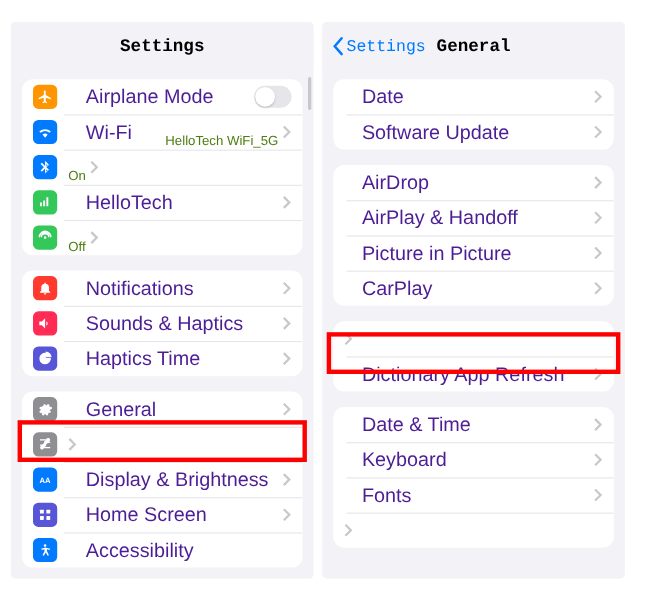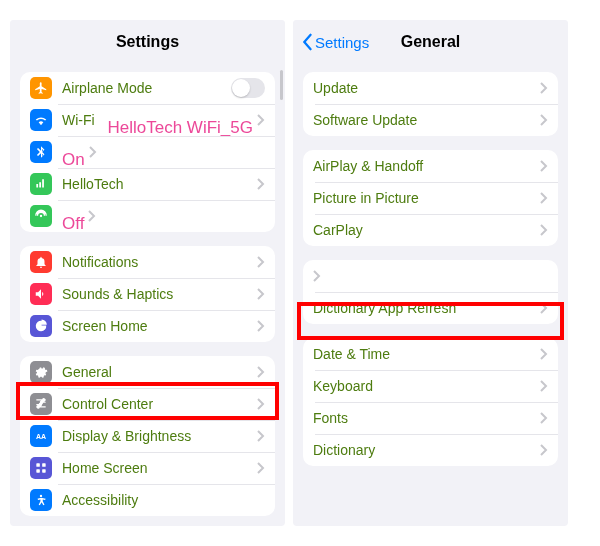--- a/index.html
+++ b/index.html
@@ -2,31 +2,31 @@
 <html><head>
 <meta charset="utf-8">
 <style>
   * { box-sizing: border-box; margin: 0; padding: 0; }
   body { font-family: -apple-system, "Helvetica Neue", Arial, sans-serif; background: #fff; width: 600px; height: 546px; overflow: hidden; }
   .container { display: flex; width: 600px; height: 546px; padding: 20px 10px; gap: 8px; }
   .phone { flex: 1; background: #f2f2f7; border-radius: 4px; overflow: hidden; position: relative; }
   .phone-left { flex: 0 0 275px; }
   .phone-right { flex: 0 0 275px; }
 
-  .header { height: 44px; display: flex; align-items: center; justify-content: center; position: relative; background: #f2f2f7; }
+  .header { height: 44px; display: flex; align-items: center; justify-content: center; position: relative; background: #f2f2f7; font-family: Liberation Mono, monospace; }
   .header-title { font-size: 16px; font-weight: 600; color: #000; }
   .back { position: absolute; left: 8px; display: flex; align-items: center; color: #007aff; font-size: 15px; }
   .back svg { width: 12px; height: 18px; margin-right: 2px; }
 
   .group { margin: 8px 10px 14px 10px; background: #fff; border-radius: 10px; overflow: hidden; }
   .row { display: flex; align-items: center; height: 32px; padding: 0 10px; position: relative; }
   .row + .row::before { content: ""; position: absolute; left: 38px; right: 0; top: 0; height: 1px; background: #e5e5ea; }
   .row.no-icon + .row.no-icon::before { left: 12px; }
-  .row-label { font-size: 14px; color: #4d7c0f; flex: 1; }
-  .row-value { font-size: 17px; color: #ec4899; margin-right: 4px; margin-top: 16px; }
+  .row-label { font-size: 18px; color: #4c1d95; flex: 1; margin-left: 16px; }
+  .row-value { font-size: 12px; color: #4d7c0f; margin-right: 4px; margin-top: 16px; }
   .chev { width: 8px; height: 12px; flex: 0 0 auto; }
   .chev path { stroke: #c7c7cc; stroke-width: 2; fill: none; }
 
   .icon { width: 22px; height: 22px; border-radius: 5px; margin-right: 10px; display: flex; align-items: center; justify-content: center; flex: 0 0 auto; }
   .icon svg { width: 14px; height: 14px; }
 
   .toggle { width: 34px; height: 20px; background: #e5e5ea; border-radius: 10px; position: relative; flex: 0 0 auto; }
   .toggle::after { content: ""; position: absolute; width: 18px; height: 18px; background: #fff; border-radius: 50%; top: 1px; left: 1px; box-shadow: 0 1px 2px rgba(0,0,0,0.2); }
 
   .highlight { position: absolute; border: 4px solid #ff0000; pointer-events: none; }
@@ -123,21 +123,21 @@
         <svg class="chev" viewBox="0 0 8 12">
             <path d="M1 1l5 5-5 5"></path>
           </svg>
       </div>
       <div class="row">
         <div class="icon" style="background:#5856d6">
             <svg viewBox="0 0 24 24">
               <path fill="#fff" d="M13 3a9 9 0 1 0 8 8h-8zm0-2v9h9A9 9 0 0 0 13 1z"></path>
             </svg>
           </div>
-        <div class="row-label">Screen Home</div>
+        <div class="row-label">Haptics Time</div>
         <svg class="chev" viewBox="0 0 8 12">
             <path d="M1 1l5 5-5 5"></path>
           </svg>
       </div>
     </div>
 
     <div class="group">
       <div class="row">
         <div class="icon" style="background:#8e8e93">
             <svg viewBox="0 0 24 24">
@@ -148,21 +148,20 @@
         <svg class="chev" viewBox="0 0 8 12">
             <path d="M1 1l5 5-5 5"></path>
           </svg>
       </div>
       <div class="row">
         <div class="icon" style="background:#8e8e93">
             <svg viewBox="0 0 24 24">
               <path fill="#fff" d="M4 6h10a3 3 0 1 0 0-2H4zm0 8h4a3 3 0 1 0 0-2H4zm16-6h-4a3 3 0 1 0 0 2h4zm0 8H10a3 3 0 1 0 0 2h10z"></path>
             </svg>
           </div>
-        <div class="row-label">Control Center</div>
         <svg class="chev" viewBox="0 0 8 12">
             <path d="M1 1l5 5-5 5"></path>
           </svg>
       </div>
       <div class="row">
         <div class="icon" style="background:#007aff">
             <svg viewBox="0 0 24 24">
               <text x="12" y="17" text-anchor="middle" fill="#fff" font-size="12" font-weight="bold">AA</text>
             </svg>
           </div>
@@ -206,35 +205,41 @@
         <svg viewBox="0 0 12 20">
             <path d="M10 2L3 10l7 8" stroke="#007aff" stroke-width="2.5" fill="none" stroke-linecap="round"></path>
           </svg>
         <span>Settings</span>
       </div>
       <div class="header-title">General</div>
     </div>
 
     <div class="group">
       <div class="row no-icon">
-        <div class="row-label">Update</div>
+        <div class="row-label">Date</div>
         <svg class="chev" viewBox="0 0 8 12">
             <path d="M1 1l5 5-5 5"></path>
           </svg>
       </div>
       <div class="row no-icon">
         <div class="row-label">Software Update</div>
         <svg class="chev" viewBox="0 0 8 12">
             <path d="M1 1l5 5-5 5"></path>
           </svg>
       </div>
     </div>
 
     <div class="group">
       <div class="row no-icon">
+        <div class="row-label">AirDrop</div>
+        <svg class="chev" viewBox="0 0 8 12">
+            <path d="M1 1l5 5-5 5"></path>
+          </svg>
+      </div>
+      <div class="row no-icon">
         <div class="row-label">AirPlay &amp; Handoff</div>
         <svg class="chev" viewBox="0 0 8 12">
             <path d="M1 1l5 5-5 5"></path>
           </svg>
       </div>
       <div class="row no-icon">
         <div class="row-label">Picture in Picture</div>
         <svg class="chev" viewBox="0 0 8 12">
             <path d="M1 1l5 5-5 5"></path>
           </svg>
@@ -274,21 +279,20 @@
             <path d="M1 1l5 5-5 5"></path>
           </svg>
       </div>
       <div class="row no-icon">
         <div class="row-label">Fonts</div>
         <svg class="chev" viewBox="0 0 8 12">
             <path d="M1 1l5 5-5 5"></path>
           </svg>
       </div>
       <div class="row no-icon">
-        <div class="row-label">Dictionary</div>
         <svg class="chev" viewBox="0 0 8 12">
             <path d="M1 1l5 5-5 5"></path>
           </svg>
       </div>
     </div>
 
     <div class="highlight" style="left:4px; top:282px; width:267px; height:38px;"></div>
   </div>
 
 </div>

